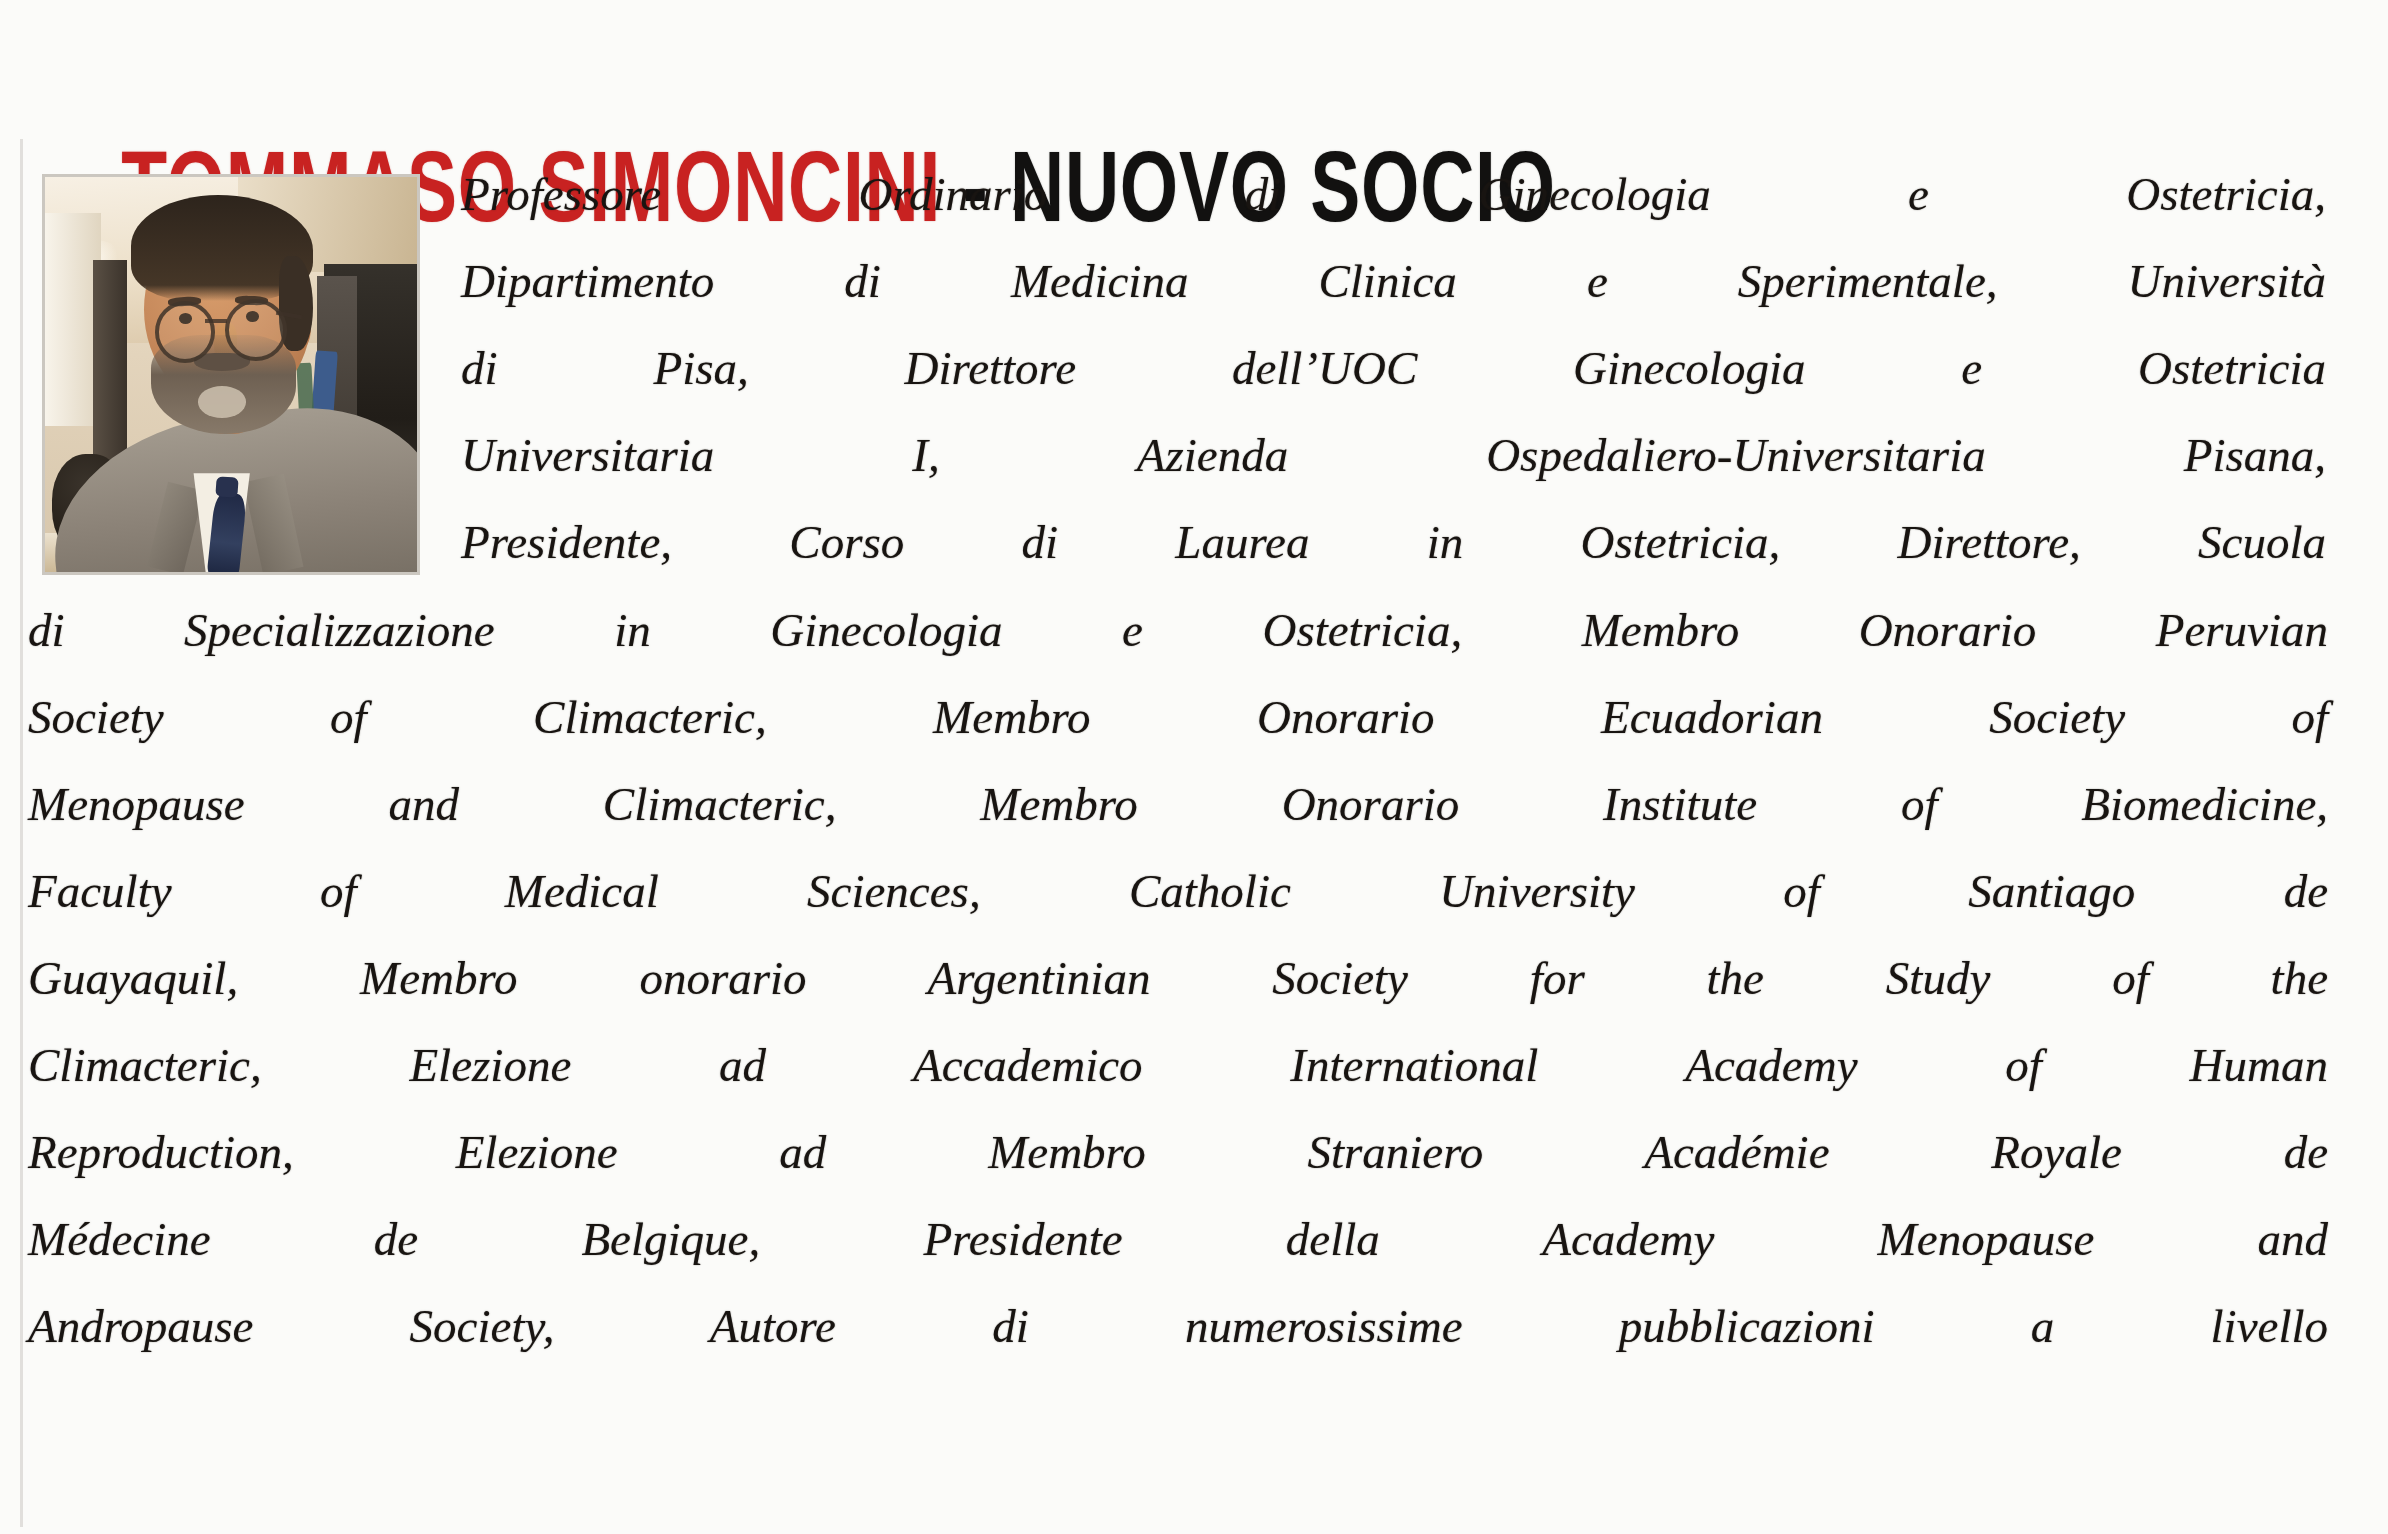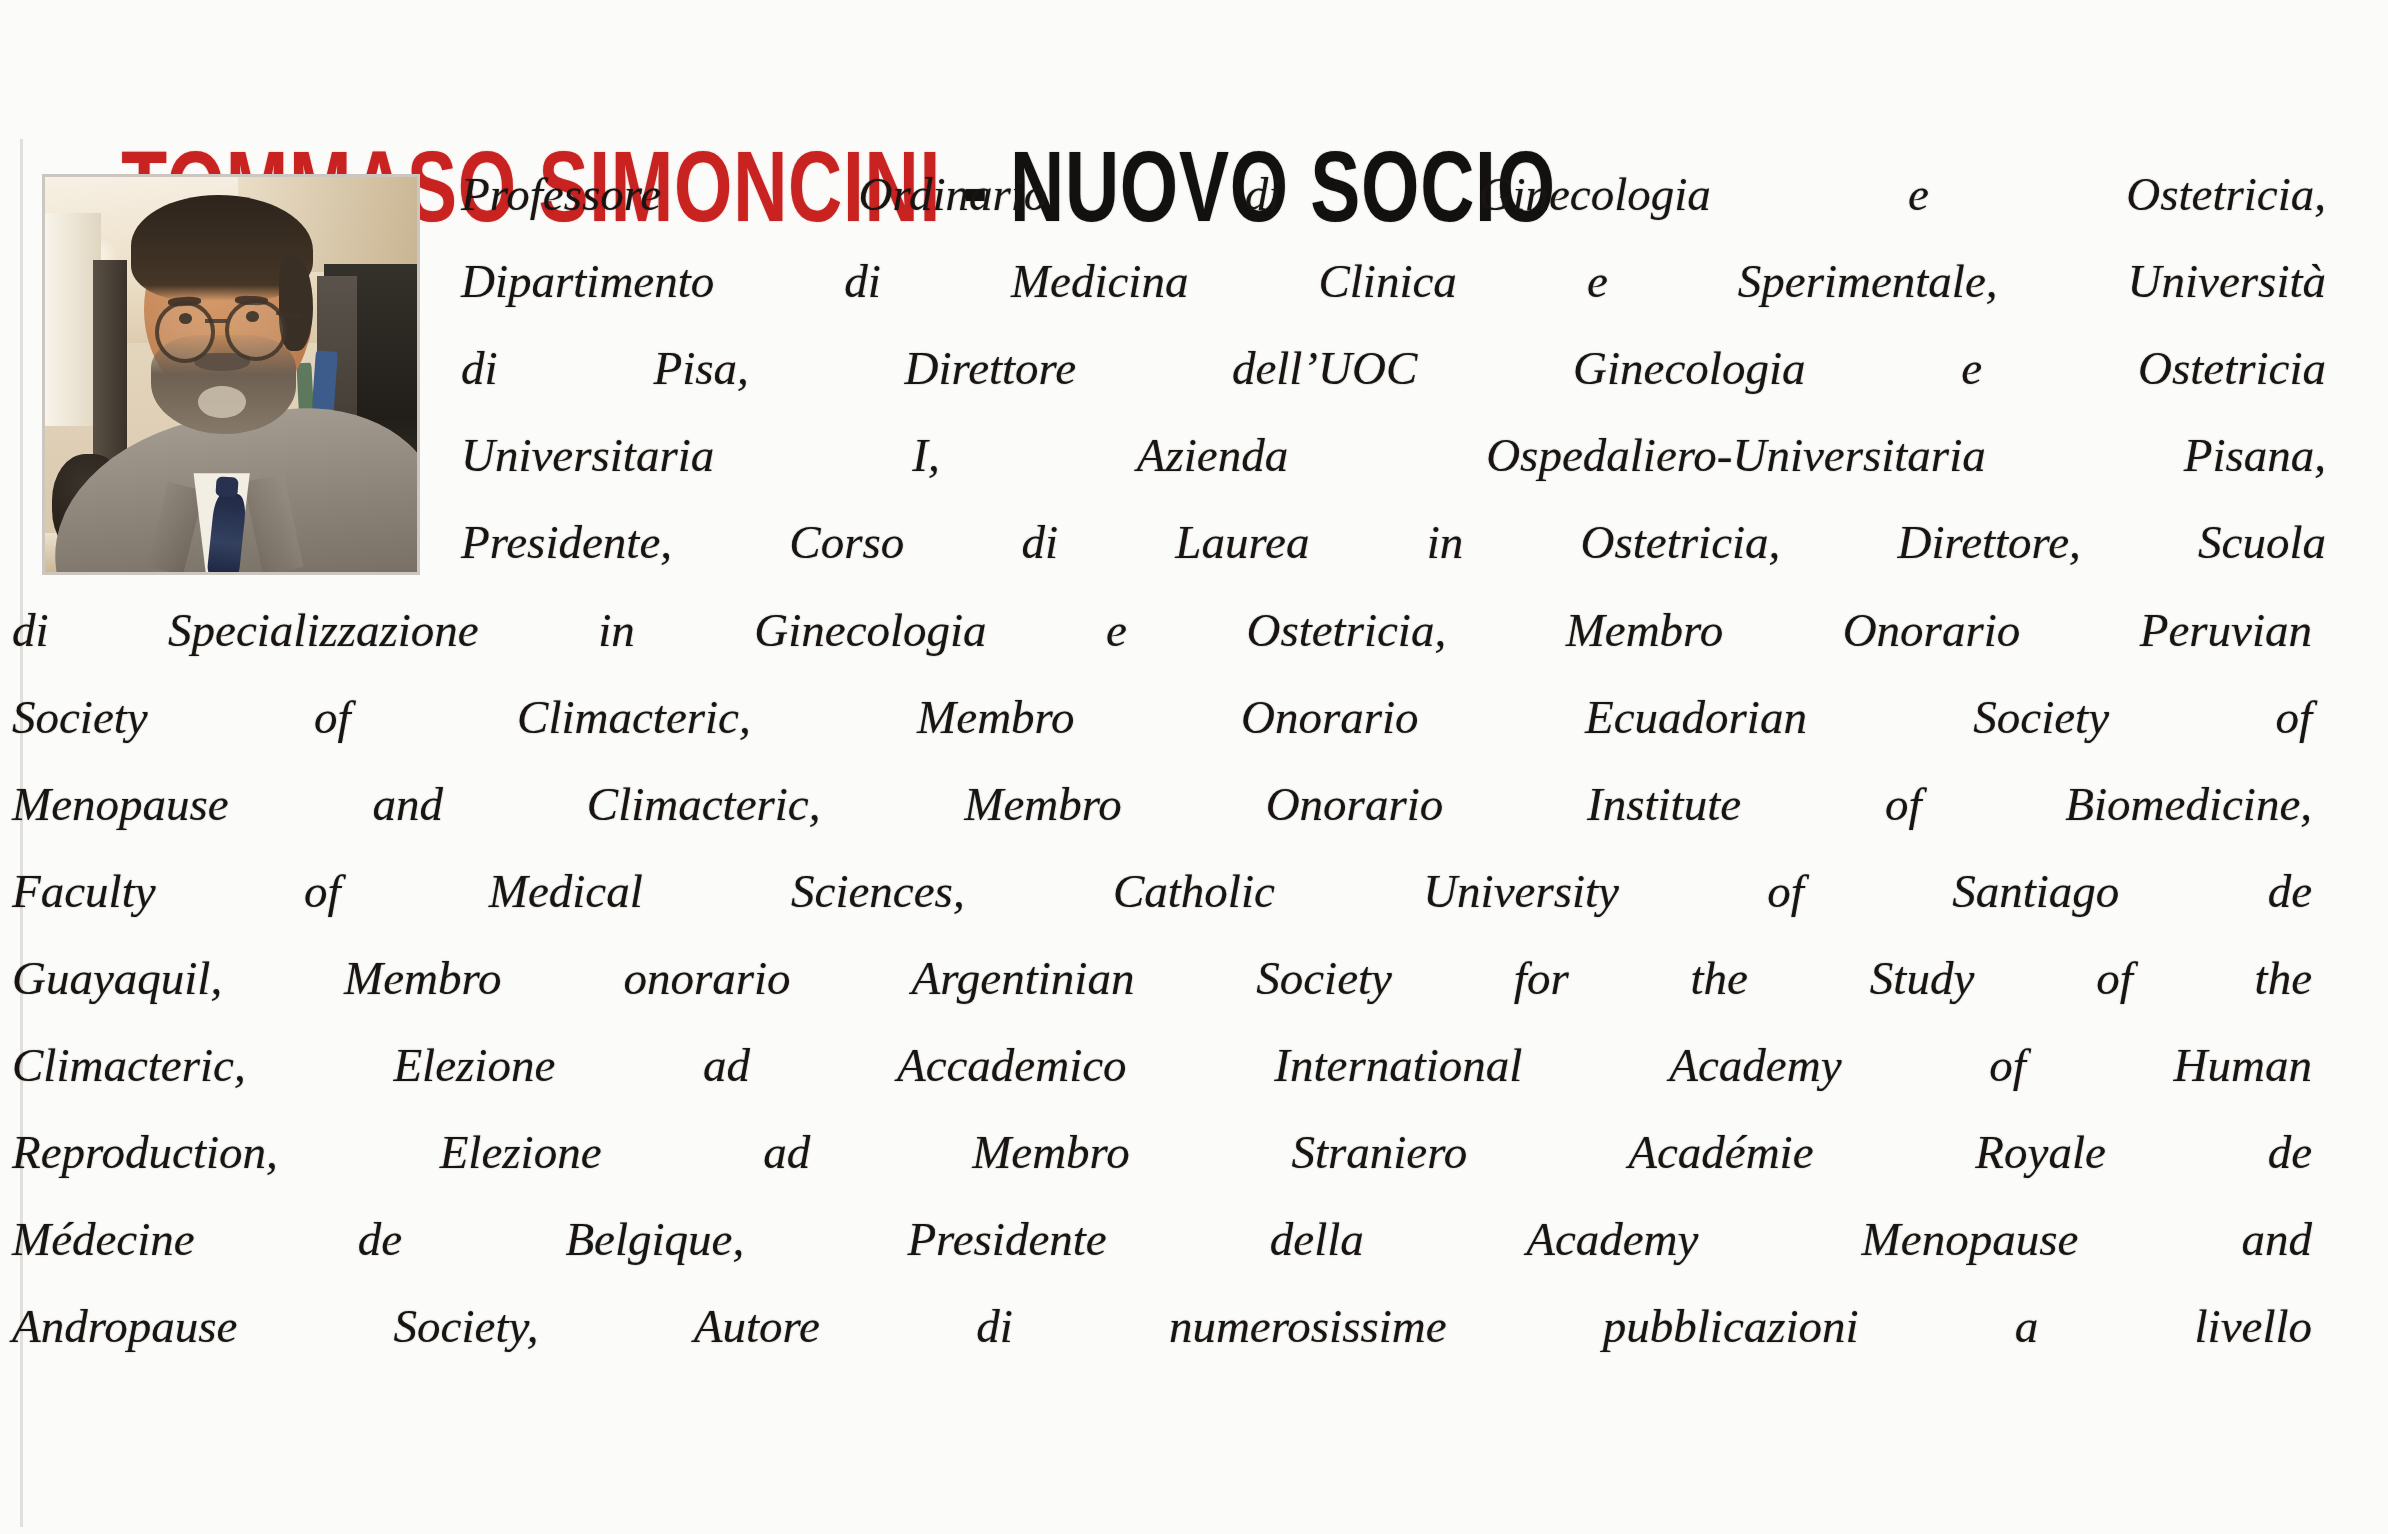--- a/index.html
+++ b/index.html
@@ -24,21 +24,21 @@
     font-size:100px;line-height:115px;
     white-space:pre;
     transform:scaleX(0.75);
     transform-origin:0 0;
     letter-spacing:1px;
   }
   .headline .name{color:#c82221;text-shadow:0 0 2px rgba(170,20,20,.35);}
   .headline .sep,.headline .label{color:#121110;text-shadow:0 0 2px rgba(20,20,20,.3);}
   
   .bio-indent{position:absolute;left:461px;top:151px;width:1865px;}
-  .bio-full{position:absolute;left:12px;top:587px;width:2300px;}
+  .bio-full{position:absolute;left:28px;top:587px;width:2300px;}
   .line{
     font-size:47px;line-height:87px;height:87px;
     text-align:justify;text-align-last:justify;
     text-justify:inter-word;
     white-space:nowrap;
     text-shadow:0 0 1.4px rgba(30,24,18,.55);
     font-style:italic;
   }
   .line-last{text-align-last:left;}
   

